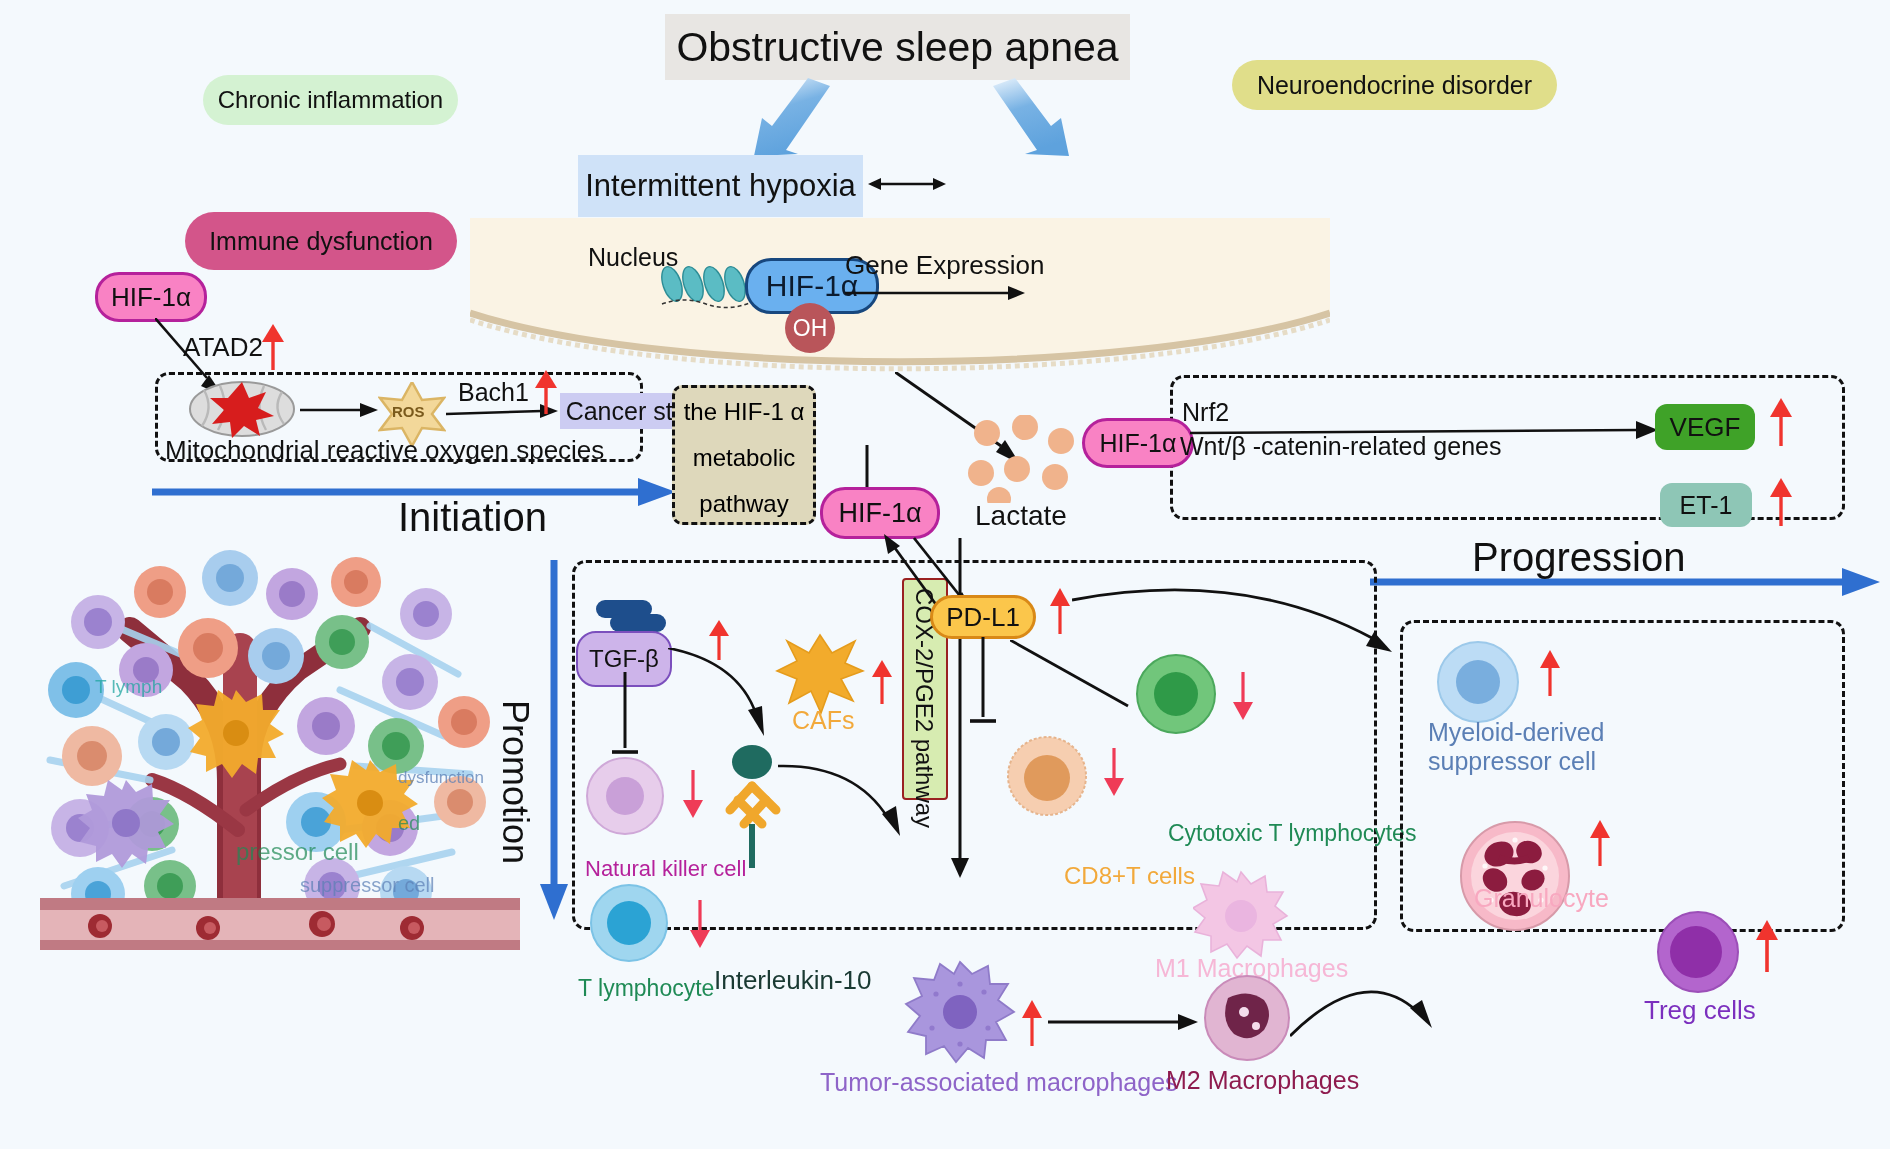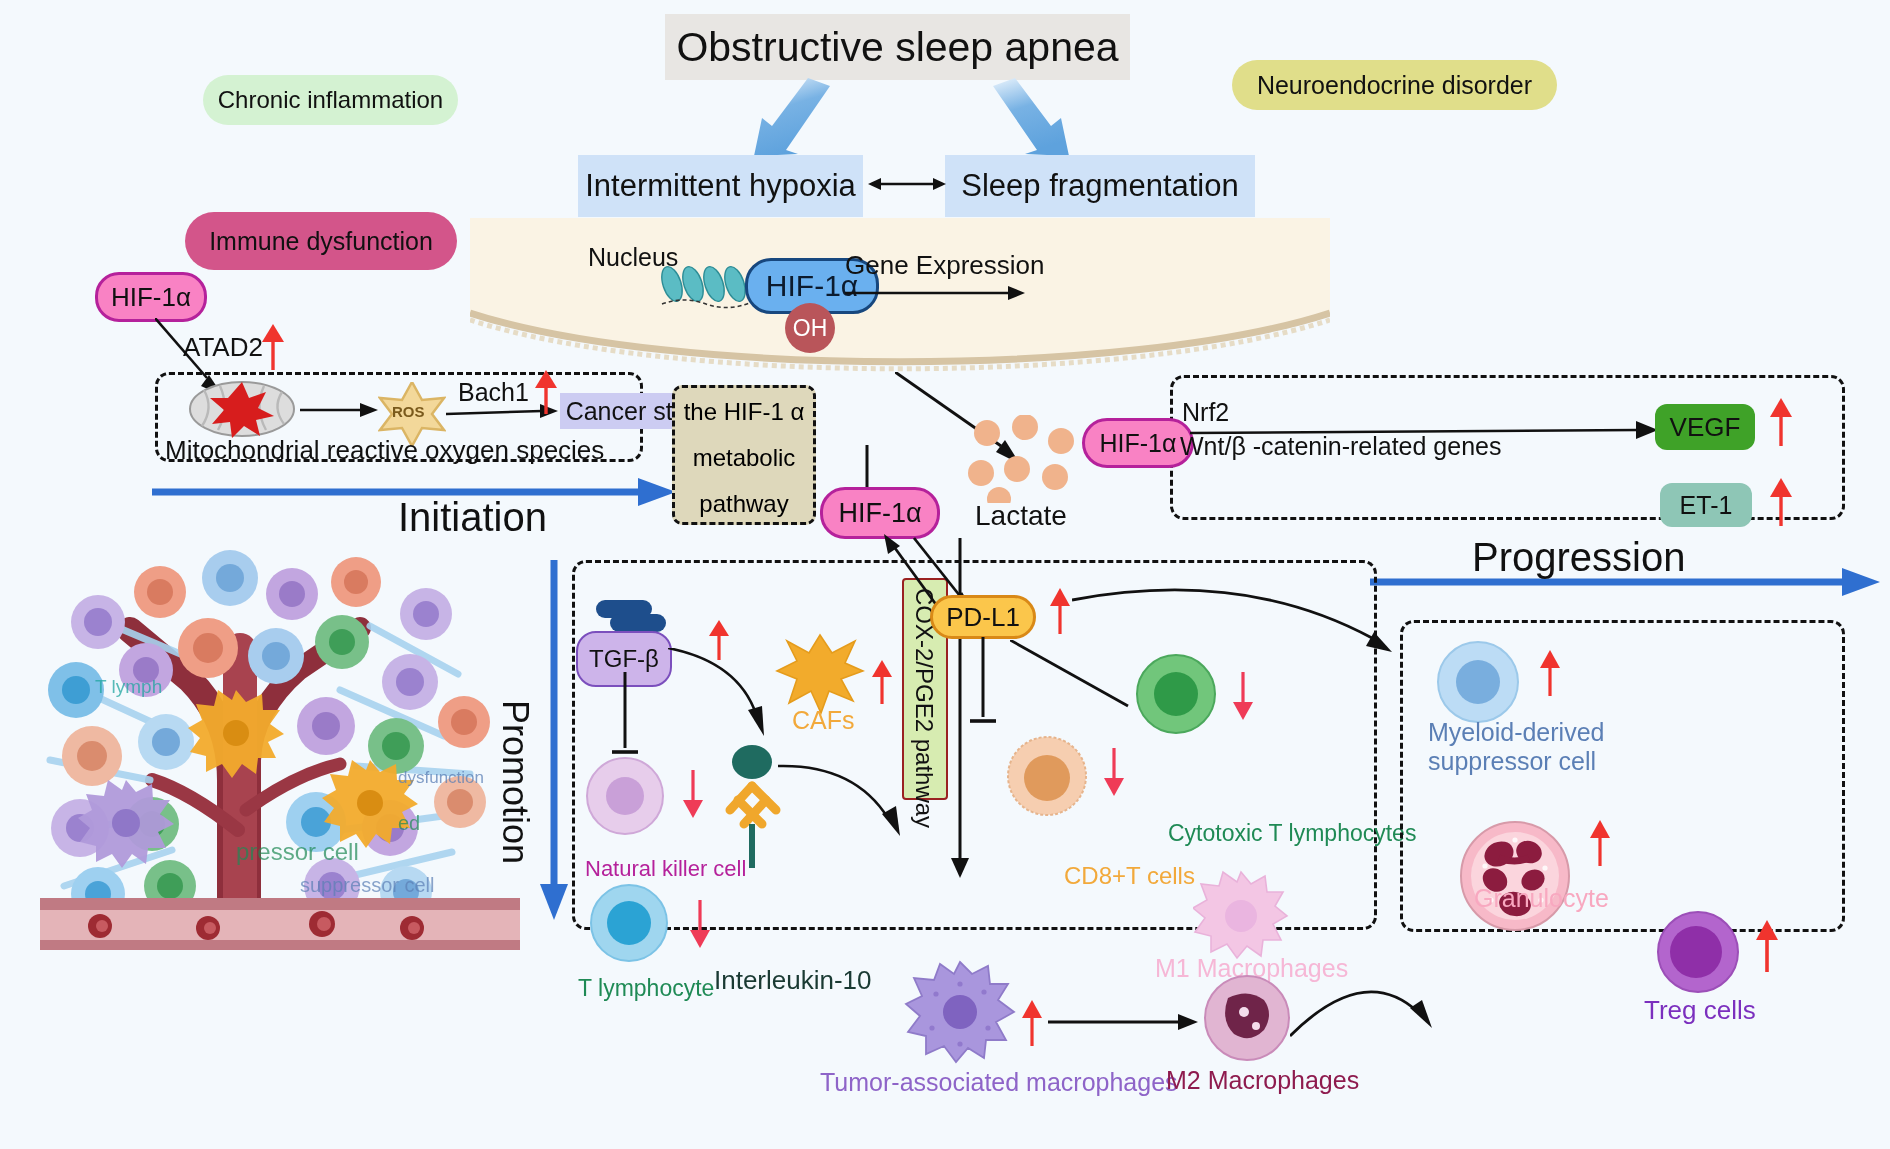--- a/index.html
+++ b/index.html
@@ -80,23 +80,20 @@
           <stop offset="100%" stop-color="#5ea2dd"></stop>
       </linearGradient>
     </defs>
     <path d="M30 0 L8 8 L52 72 L40 76 L84 78 L76 40 L66 48 Z" fill="url(#bg2)"></path>
   </svg>
 
   <div class="abs rectbox" style="left:578px; top:155px; width:285px; height:62px; background:#cfe2f8; font-size:31px;">
     <span>Intermittent hypoxia</span>
   </div>
 
-  <div class="abs rectbox" style="left:945px; top:155px; width:310px; height:62px; background:#cfe2f8; font-size:31px;">
-    <span>Sleep fragmentation</span>
-  </div>
 
   <svg class="abs" style="left:868px; top:172px;" width="78" height="24" viewBox="0 0 78 24">
     <line x1="10" y1="12" x2="68" y2="12" stroke="#111" stroke-width="2.6"></line>
     <path d="M0 12 L13 6 L13 18 Z" fill="#111"></path>
     <path d="M78 12 L65 6 L65 18 Z" fill="#111"></path>
   </svg>
 
   <div class="abs pill" style="left:203px; top:75px; width:255px; height:50px; background:#d4f2d2; font-size:24px;">
     <span>Chronic inflammation</span>
   </div>

